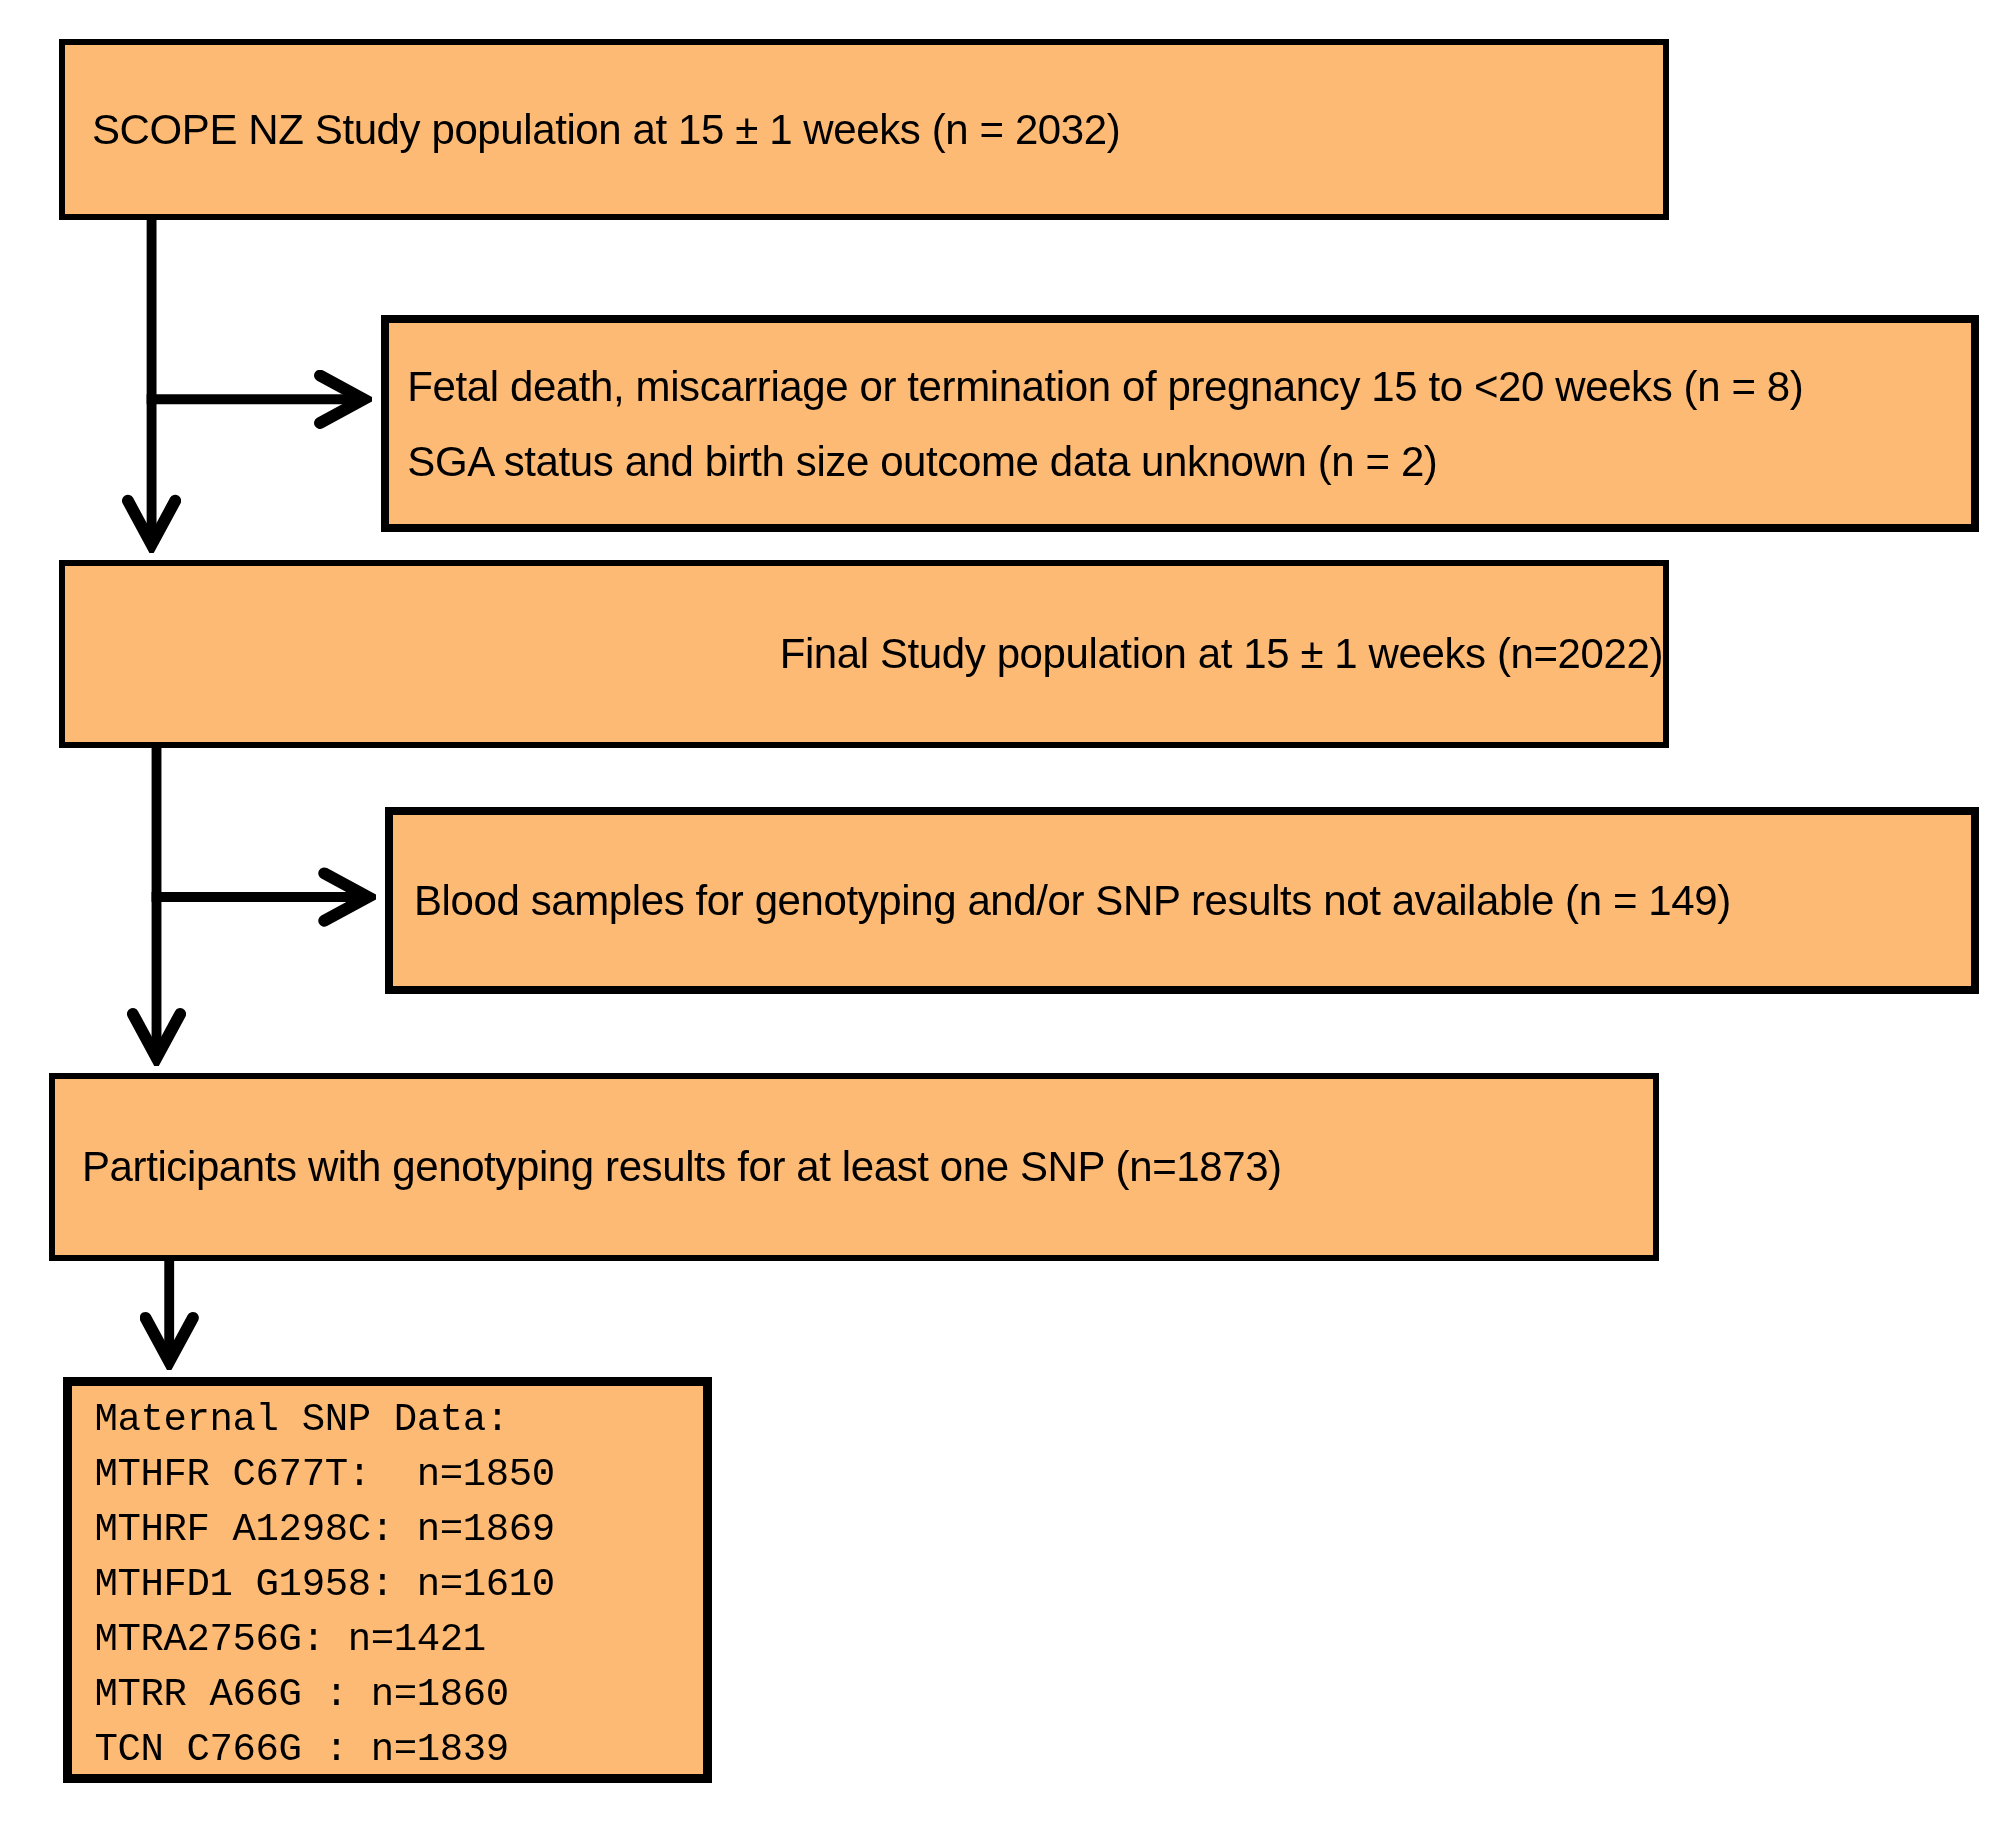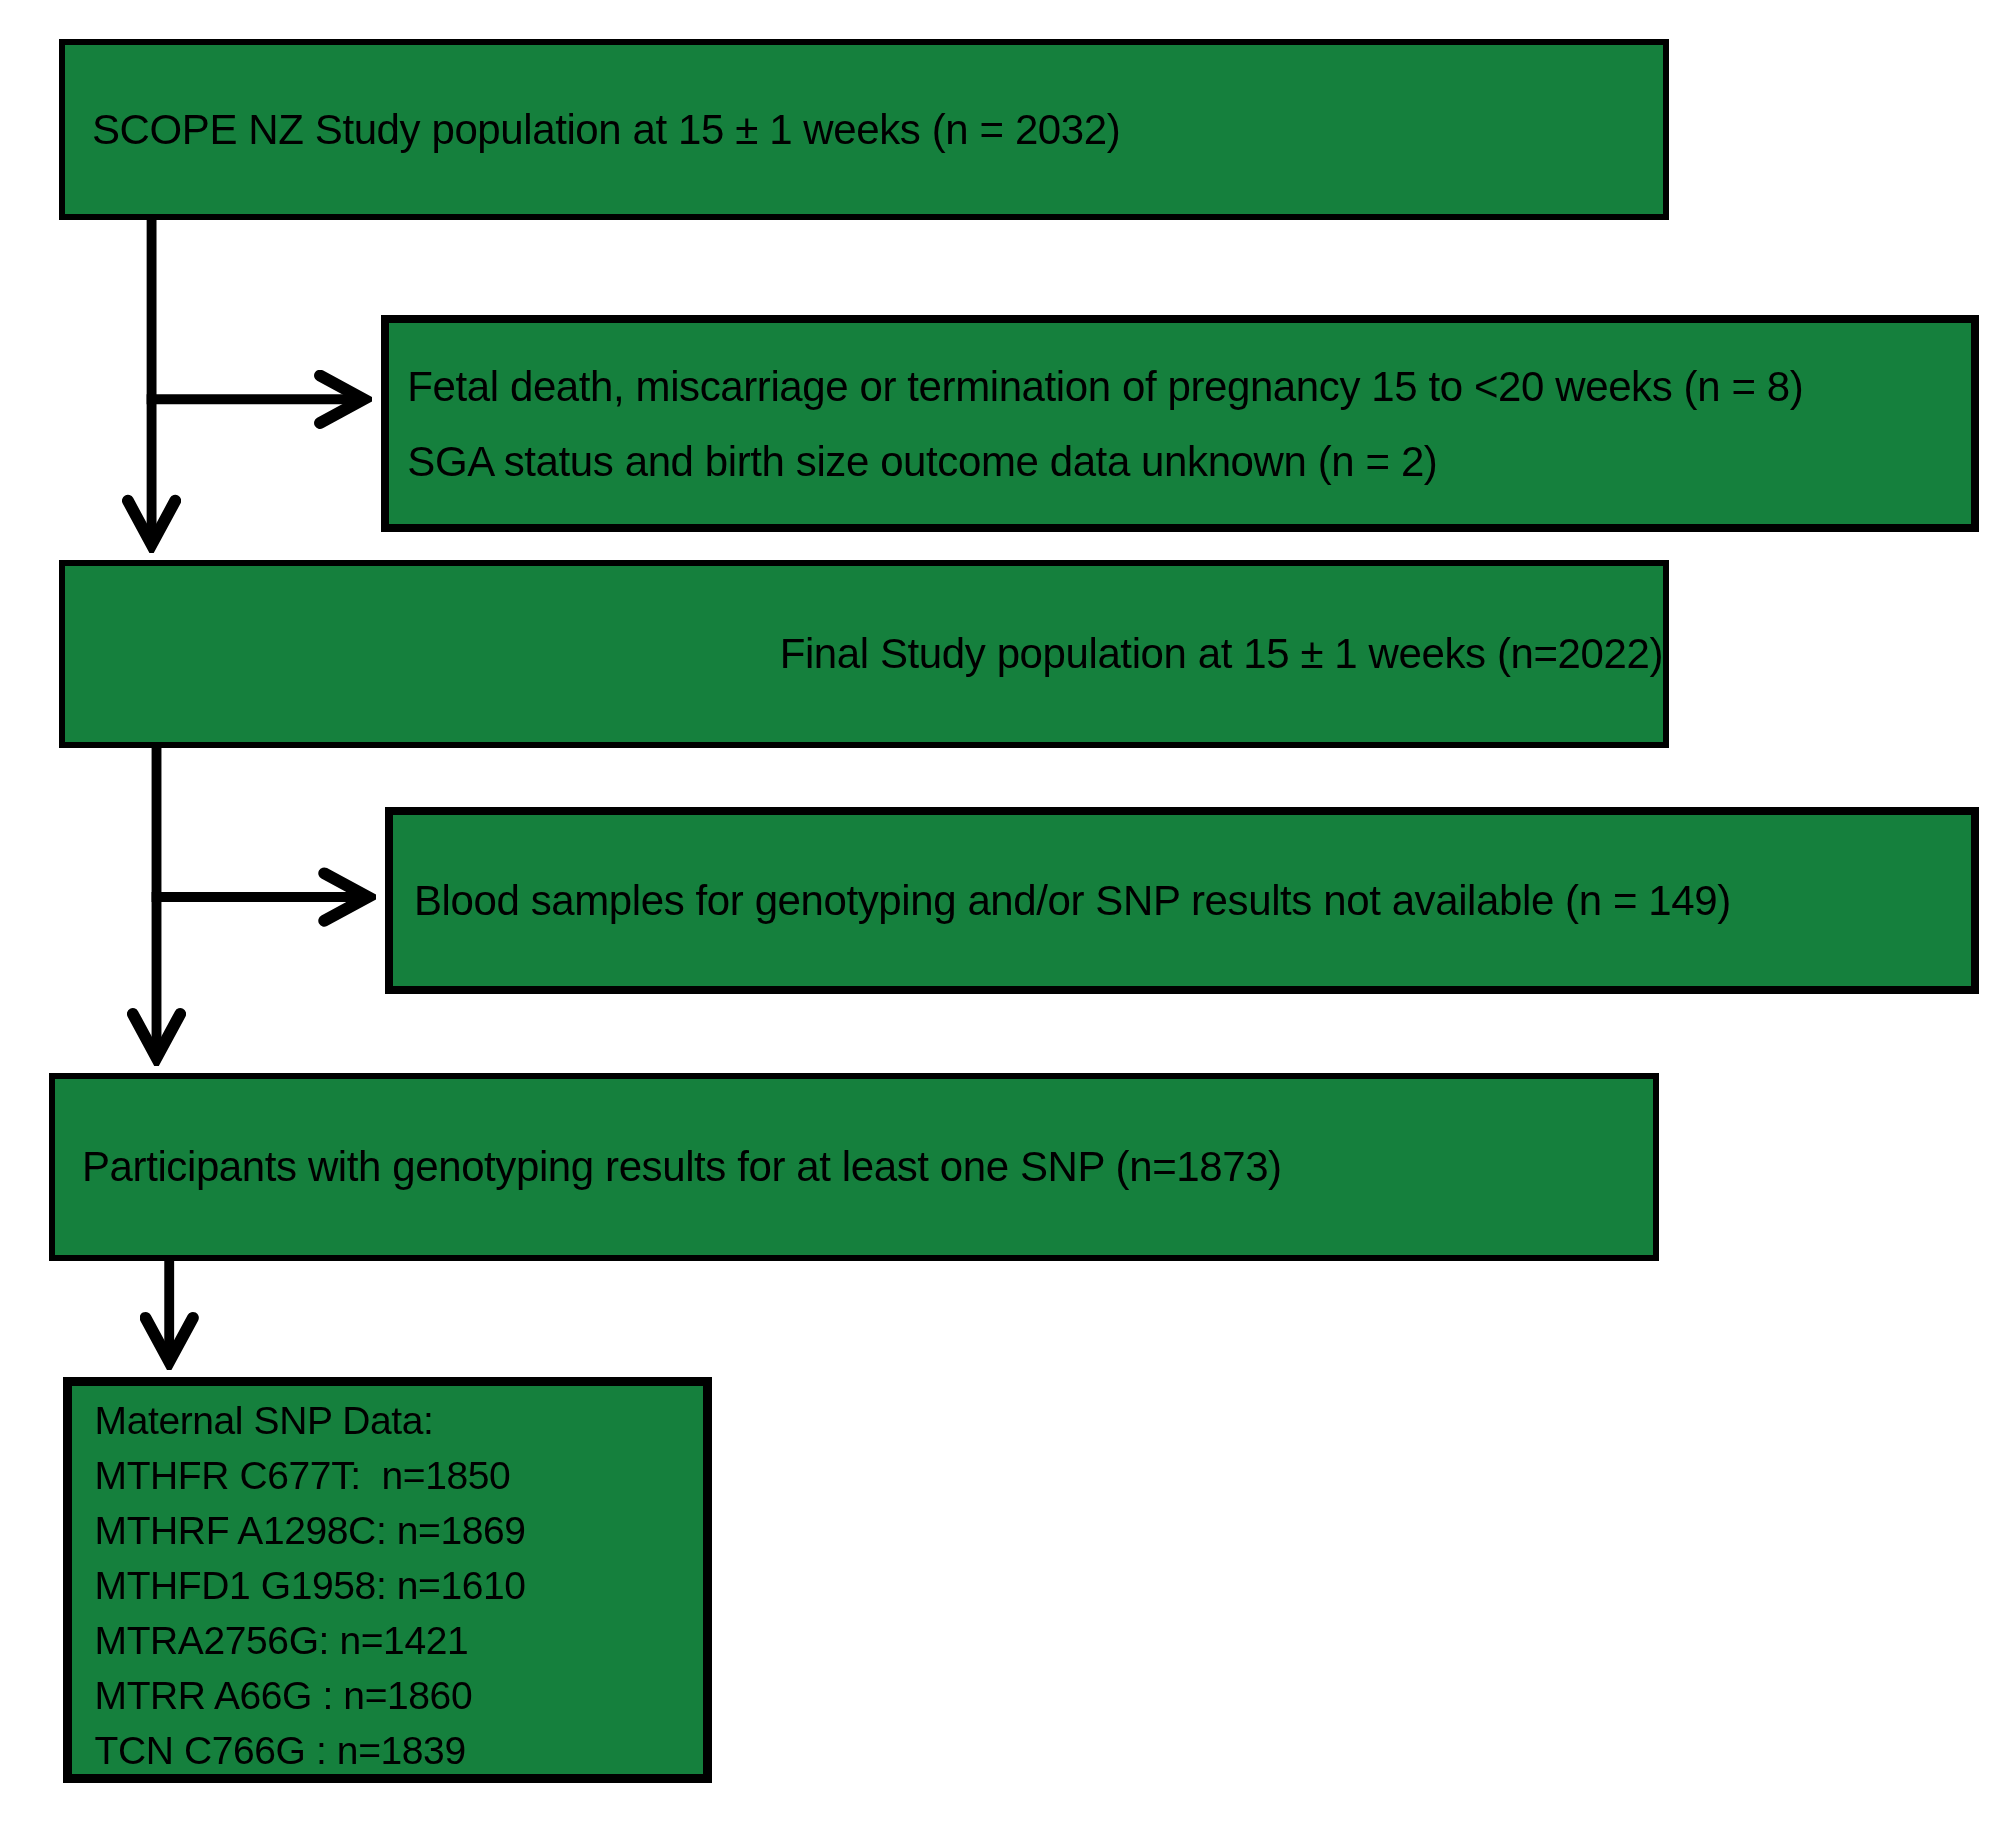--- a/index.html
+++ b/index.html
@@ -17,21 +17,21 @@
     overflow: hidden;
   }
   .connectors {
     position: absolute;
     left: 0;
     top: 0;
     pointer-events: none;
   }
   .flow-box {
     position: absolute;
-    background: #15803d;
+    background: #fdba74;
     border-style: solid;
     border-color: #000000;
     display: flex;
     flex-direction: column;
     justify-content: center;
     box-sizing: border-box;
   }
   .flow-box .line {
     white-space: pre;
     letter-spacing: -0.4px;
@@ -44,20 +44,21 @@
   .box-3 { left: 59px;  top: 560px;  width: 1610px; height: 188px; padding-left: 27px; font-size: 42px; align-items: flex-end; }
   .box-4 { left: 385px; top: 807px; width: 1594px; height: 187px; padding-left: 21px; font-size: 42px; }
   .box-5 { left: 49px;  top: 1073px; width: 1610px; height: 188px; padding-left: 27px; font-size: 42px; }
   .box-6 {
     left: 63px; top: 1377px; width: 649px; height: 406px;
     border-width: 9.2px;
     padding: 7px 0 0 22.6px;
     font-size: 39px;
     line-height: 55px;
     justify-content: flex-start;
+    font-family: Liberation Mono, monospace;
   }
 </style>
 </head>
 <body>
 
 <div id="canvas">
 
   <svg class="connectors" width="2015" height="1830" viewBox="0 0 2858 2595">
     <defs>
       <marker id="arrowhead" viewBox="0 0 10 10" refX="8.6" refY="5" markerWidth="6" markerHeight="6" orient="auto" markerUnits="strokeWidth">

